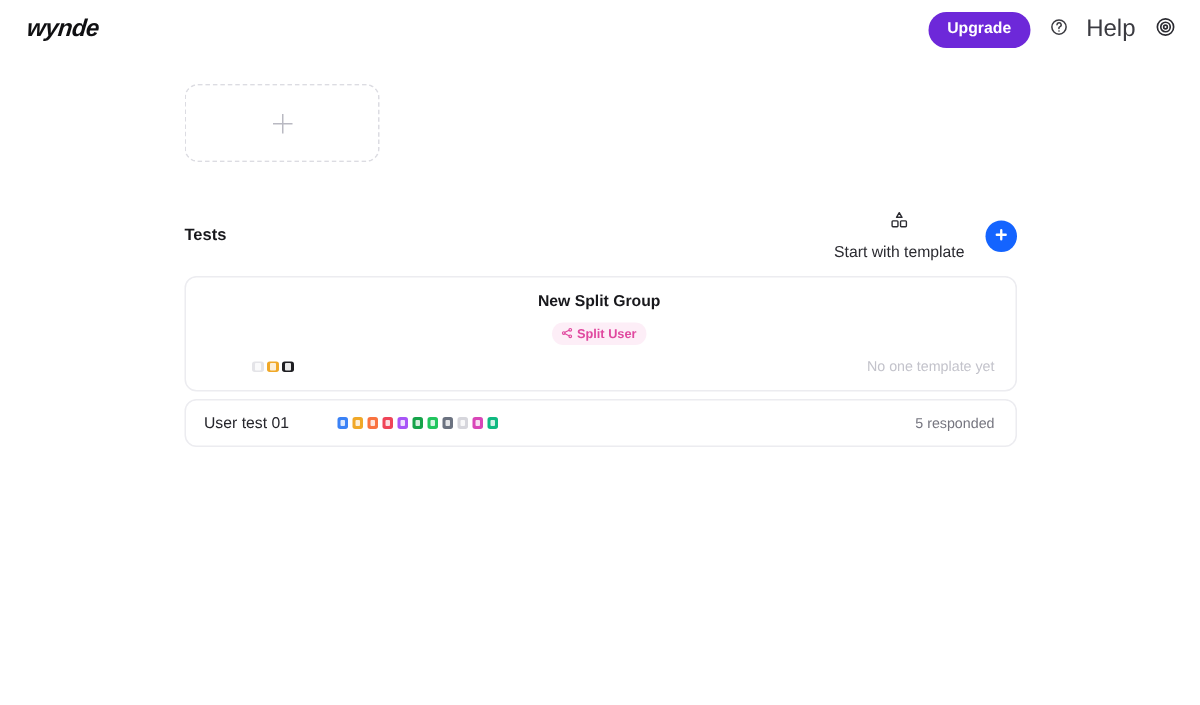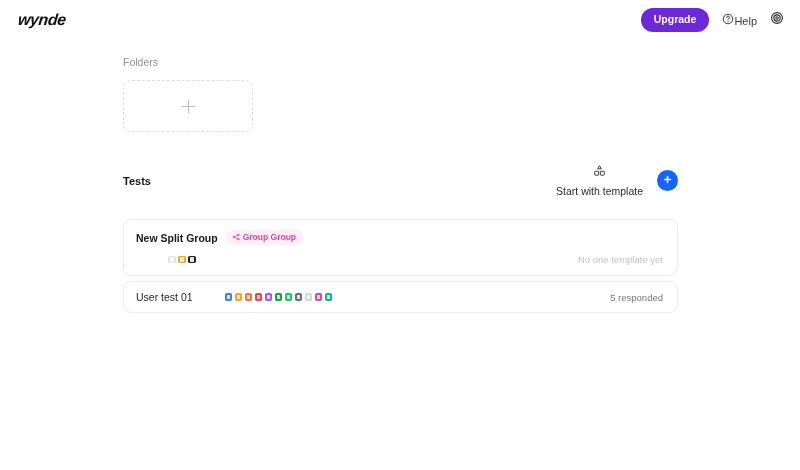--- a/index.html
+++ b/index.html
@@ -47,22 +47,22 @@
     font-size: 10.5px;
     font-weight: 600;
     padding: 6px 13px 7px;
     line-height: 1;
     cursor: pointer;
   }
 
   .help-link {
     display: flex;
     align-items: flex-end;
-    gap: 0;
-    font-size: 11px;
+    gap: 12px;
+    font-size: 16px;
     color: #3a3a40;
     font-weight: 500;
     cursor: pointer;
   }
 
   .icon-btn {
     display: flex;
     align-items: center;
     justify-content: center;
     cursor: pointer;
@@ -105,21 +105,21 @@
   }
   .plus-glyph::before { left: 0; right: 0; top: 6px; height: 1.3px; }
   .plus-glyph::after  { top: 0; bottom: 0; left: 6px; width: 1.3px; }
 
   
   .tests-header {
     display: flex;
     align-items: center;
     width: 555px;
     margin-top: 32px;
-    margin-bottom: 22px;
+    margin-bottom: 10px;
   }
 
   .tests-title {
     font-size: 11px;
     font-weight: 700;
     color: #18181c;
   }
 
   .tests-actions {
     margin-left: auto;
@@ -167,20 +167,21 @@
     border-radius: 8px;
     background: #ffffff;
     padding: 10px 14px 10px 12px;
   }
 
   .group-head {
     display: flex;
     align-items: center;
     gap: 8px;
     margin-bottom: 9px;
+    flex-direction: column;
   }
 
   .group-name {
     font-size: 10.5px;
     font-weight: 700;
     color: #18181c;
   }
 
   .split-badge {
     display: inline-flex;
@@ -272,21 +273,20 @@
           <circle cx="12" cy="12" r="2.1"></circle>
         </svg>
       </span>
     </div>
   </div>
 </div>
 
 <div class="content">
 
   <div>
-    <div class="section-label">Folders</div>
     <div class="folder-card">
       <span class="plus-glyph"></span>
     </div>
   </div>
 
   <div class="tests-header">
     <div class="tests-title">Tests</div>
     <div class="tests-actions">
       <button class="template-btn">
         <span>
@@ -315,21 +315,21 @@
         <span class="group-name">New Split Group</span>
         <span class="split-badge">
           <span>
             <svg width="8" height="8" viewBox="0 0 24 24" fill="none" stroke="#e0489f" stroke-width="2.3" stroke-linecap="round">
               <circle cx="18.5" cy="5.5" r="2.6"></circle>
               <circle cx="18.5" cy="18.5" r="2.6"></circle>
               <circle cx="5.5" cy="12" r="2.6"></circle>
               <path d="M8 10.6 16.2 6.7M8 13.4l8.2 3.9"></path>
             </svg>
           </span>
-          <span>Group Group</span>
+          <span>Split User</span>
         </span>
       </div>
       <div class="test-row">
         <span class="chip-strip">
             <span class="chip" style="background: rgb(228, 228, 232);"></span>
             <span class="chip" style="background: rgb(240, 168, 40);"></span>
             <span class="chip dark" style="background: rgb(30, 30, 34);"></span>
           </span>
         <span class="respond-status muted">No one template yet</span>
       </div>

